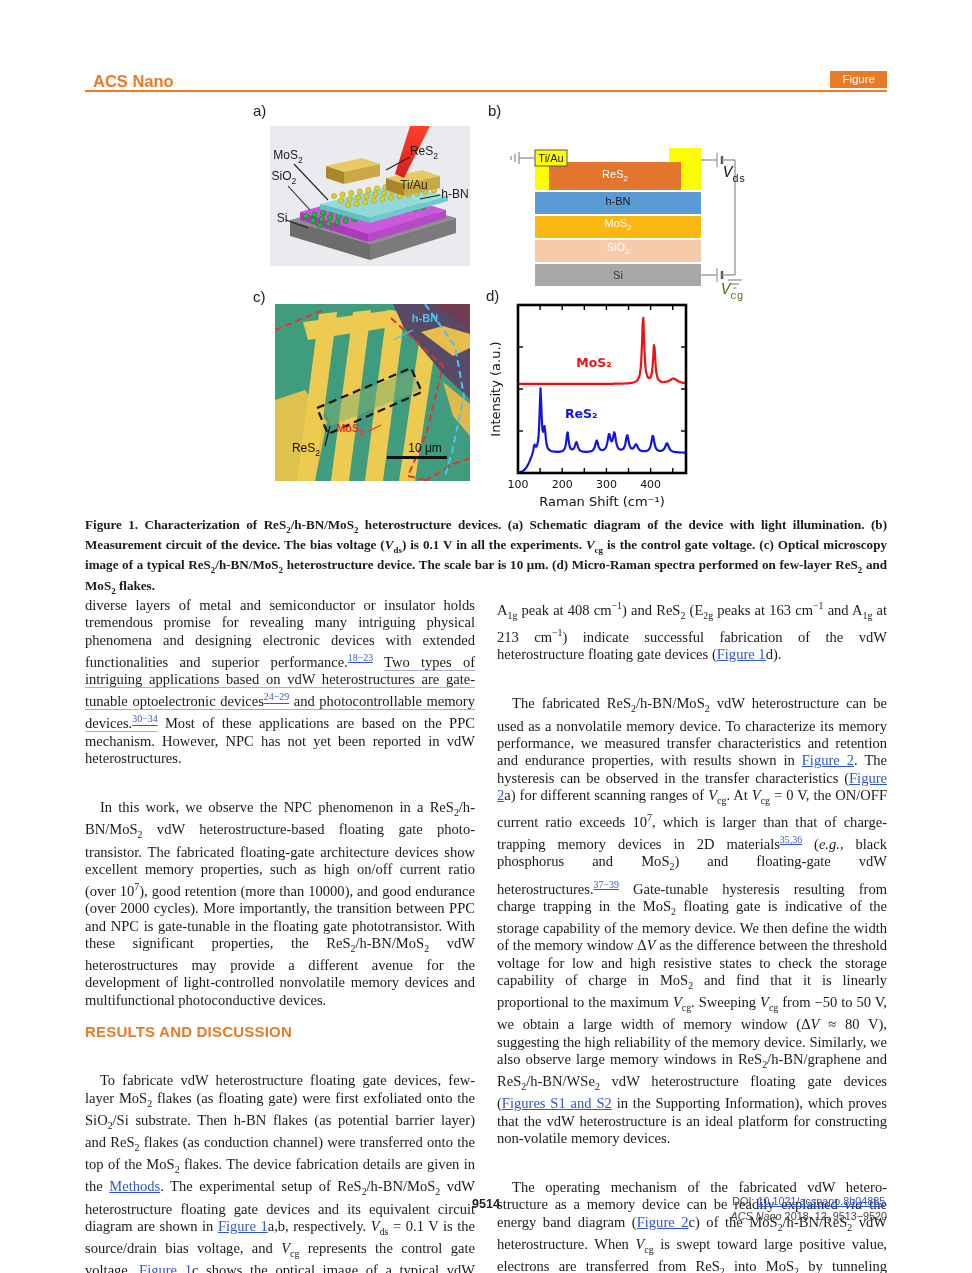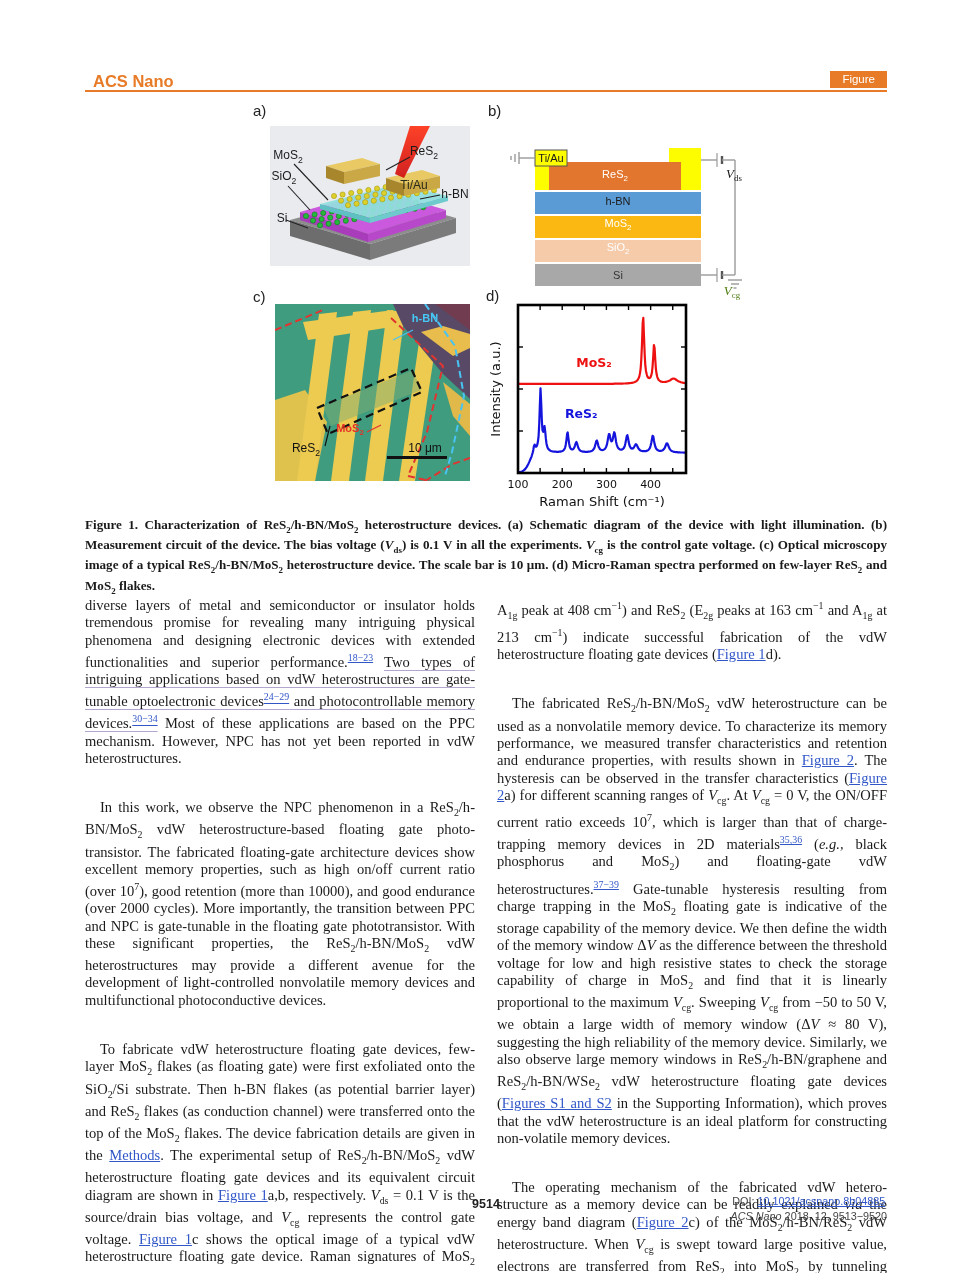--- a/index.html
+++ b/index.html
@@ -21,21 +21,21 @@
   .panel { position:absolute; }
   .plabel { position:absolute; font-family:"Liberation Sans",sans-serif; font-size:15px; color:#222; }
   .ov { position:absolute; transform:translate(-50%,-50%); white-space:nowrap;
         font-family:Liberation Sans, sans-serif; font-size:11px; line-height:1; }
   .ov sub { font-size:72%; }
   #panel-a { left:240px; top:0; width:240px; height:178px; }
   #panel-b { left:482px; top:0; width:268px; height:180px; }
   #panel-c { left:240px; top:182px; width:250px; height:228px; }
   #panel-d { left:480px; top:182px; width:250px; height:230px; }
 
-  .vlabel { font-family:Liberation Serif, serif; font-size:13px; }
+  .vlabel { font-family:Liberation Mono, monospace; font-size:16px; }
   .vlabel sub { font-size:68%; }
 
   
   .caption { position:absolute; left:85px; width:802px; top:516px;
              font-size:13.1px; line-height:1.30; font-weight:600; text-align:justify; }
   .caption sub, .caption sup { font-size:68%; }
 
   
   .columns { position:absolute; left:85px; top:597px; width:802px; display:flex; gap:22px; }
   .col { width:390px; font-size:14.55px; line-height:17.3px; text-align:justify; }
@@ -324,20 +324,21 @@
       </svg>
   </div>
 </div>
 
 <p class="caption">Figure 1. Characterization of ReS<sub>2</sub>/h-BN/MoS<sub>2</sub> heterostructure devices. (a) Schematic diagram of the device with light illumination. (b) Measurement circuit of the device. The bias voltage (<em>V</em><sub>ds</sub>) is 0.1 V in all the experiments. <em>V</em><sub>cg</sub> is the control gate voltage. (c) Optical microscopy image of a typical ReS<sub>2</sub>/h-BN/MoS<sub>2</sub> heterostructure device. The scale bar is 10 μm. (d) Micro-Raman spectra performed on few-layer ReS<sub>2</sub> and MoS<sub>2</sub> flakes.</p>
 
 <div class="columns">
   <div class="col">
     <p>diverse layers of metal and semiconductor or insulator holds tremendous promise for revealing many intriguing physical phenomena and designing electronic devices with extended functionalities and superior performance.<sup class="lk">18−23</sup> <span class="ul">Two types of intriguing applications based on vdW heterostructures are gate-tunable optoelectronic devices<sup class="lk">24−29</sup> and photocontrollable memory devices.<sup class="lk">30−34</sup></span> Most of these applications are based on the PPC mechanism. However, NPC has not yet been reported in vdW heterostructures.</p>
     <p class="indent">In this work, we observe the NPC phenomenon in a ReS<sub>2</sub>/h-BN/MoS<sub>2</sub> vdW heterostructure-based floating gate photo-transistor. The fabricated floating-gate architecture devices show excellent memory properties, such as high on/off current ratio (over 10<sup>7</sup>), good retention (more than 10000), and good endurance (over 2000 cycles). More importantly, the transition between PPC and NPC is gate-tunable in the floating gate phototransistor. With these significant properties, the ReS<sub>2</sub>/h-BN/MoS<sub>2</sub> vdW heterostructures may provide a different avenue for the development of light-controlled nonvolatile memory devices and multifunctional photoconductive devices.</p>
+    <h2 class="sect">RESULTS AND DISCUSSION</h2>
     <p class="indent">To fabricate vdW heterostructure floating gate devices, few-layer MoS<sub>2</sub> flakes (as floating gate) were first exfoliated onto the SiO<sub>2</sub>/Si substrate. Then h-BN flakes (as potential barrier layer) and ReS<sub>2</sub> flakes (as conduction channel) were transferred onto the top of the MoS<sub>2</sub> flakes. The device fabrication details are given in the <span class="lk">Methods</span>. The experimental setup of ReS<sub>2</sub>/h-BN/MoS<sub>2</sub> vdW heterostructure floating gate devices and its equivalent circuit diagram are shown in <span class="lk">Figure 1</span>a,b, respectively. <em>V</em><sub>ds</sub> = 0.1 V is the source/drain bias voltage, and <em>V</em><sub>cg</sub> represents the control gate voltage. <span class="lk">Figure 1</span>c shows the optical image of a typical vdW heterostructure floating gate device. Raman signatures of MoS<sub>2</sub> (E<sub>2g</sub> peak at 383 cm<sup>−1</sup> and</p>
   </div>
   <div class="col">
     <p>A<sub>1g</sub> peak at 408 cm<sup>−1</sup>) and ReS<sub>2</sub> (E<sub>2g</sub> peaks at 163 cm<sup>−1</sup> and A<sub>1g</sub> at 213 cm<sup>−1</sup>) indicate successful fabrication of the vdW heterostructure floating gate devices (<span class="lk">Figure 1</span>d).</p>
     <p class="indent">The fabricated ReS<sub>2</sub>/h-BN/MoS<sub>2</sub> vdW heterostructure can be used as a nonvolatile memory device. To characterize its memory performance, we measured transfer characteristics and retention and endurance properties, with results shown in <span class="lk">Figure 2</span>. The hysteresis can be observed in the transfer characteristics (<span class="lk">Figure 2</span>a) for different scanning ranges of <em>V</em><sub>cg</sub>. At <em>V</em><sub>cg</sub> = 0 V, the ON/OFF current ratio exceeds 10<sup>7</sup>, which is larger than that of charge-trapping memory devices in 2D materials<sup class="lk">35,36</sup> (<em>e.g.,</em> black phosphorus and MoS<sub>2</sub>) and floating-gate vdW heterostructures.<sup class="lk">37−39</sup> Gate-tunable hysteresis resulting from charge trapping in the MoS<sub>2</sub> floating gate is indicative of the storage capability of the memory device. We then define the width of the memory window Δ<em>V</em> as the difference between the threshold voltage for low and high resistive states to check the storage capability of charge in MoS<sub>2</sub> and find that it is linearly proportional to the maximum <em>V</em><sub>cg</sub>. Sweeping <em>V</em><sub>cg</sub> from −50 to 50 V, we obtain a large width of memory window (Δ<em>V</em> ≈ 80 V), suggesting the high reliability of the memory device. Similarly, we also observe large memory windows in ReS<sub>2</sub>/h-BN/graphene and ReS<sub>2</sub>/h-BN/WSe<sub>2</sub> vdW heterostructure floating gate devices (<span class="lk">Figures S1 and S2</span> in the Supporting Information), which proves that the vdW heterostructure is an ideal platform for constructing non-volatile memory devices.</p>
     <p class="indent">The operating mechanism of the fabricated vdW hetero-structure as a memory device can be readily explained <em>via</em> the energy band diagram (<span class="lk">Figure 2</span>c) of the MoS<sub>2</sub>/h-BN/ReS<sub>2</sub> vdW heterostructure. When <em>V</em><sub>cg</sub> is swept toward large positive value, electrons are transferred from ReS<sub>2</sub> into MoS<sub>2</sub> by tunneling through h-BN (the left panel of <span class="lk">Figure 2</span>c), which defines the program state of the memory device. Weakened</p>
   </div>
 </div>
 
 <div class="footer">

